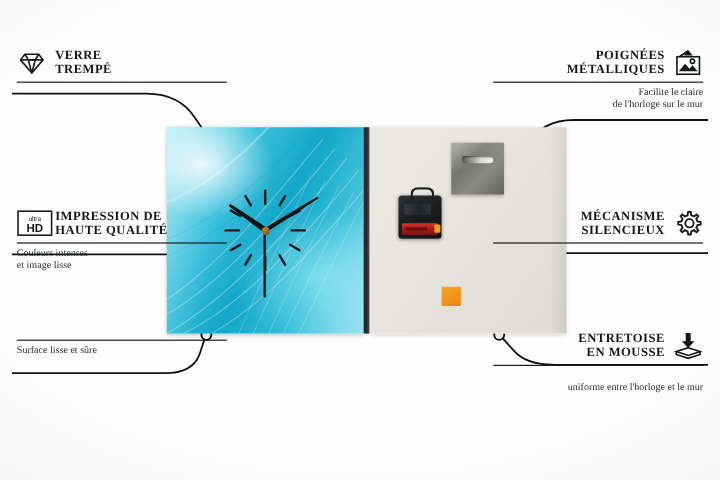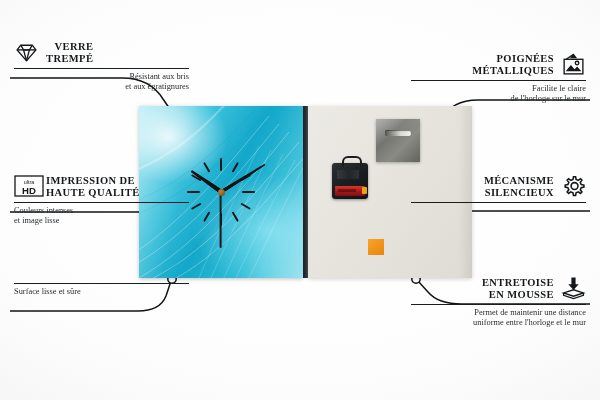--- a/index.html
+++ b/index.html
@@ -203,41 +203,37 @@
           <div class="plus"></div>
         </div>
       </div>
 
       <div class="foam">
         <div class="sh"></div>
       </div>
     </div>
   </div>
 
-  <div class="callout left" style="left:14px;top:40px;text-align:right;">
+  <div class="callout left" style="left:14px;top:40px;">
     <div class="chead">
       <span class="ico">
         <svg viewBox="0 0 24 24" width="25" height="25" fill="none" stroke="#15181a" stroke-width="1.3">
           <path d="M3 9.5 L6.5 5 H17.5 L21 9.5 L12 20 Z"></path>
           <path d="M3 9.5 H21"></path>
             <path d="M6.5 5 L9.2 9.5 L12 20"></path>
             <path d="M17.5 5 L14.8 9.5 L12 20"></path>
           <path d="M9.2 9.5 H14.8"></path>
         </svg>
       </span>
       <span class="ctitle">
         <span>VERRE</span><br>
         <span>TREMPÉ</span>
       </span>
     </div>
     <div class="rule"></div>
-    <div class="csub">
-      <span>Résistant aux bris</span><br>
-      <span>et aux égratignures</span>
-    </div>
   </div>
 
   <div class="callout left" style="left:14px;top:174px;">
     <div class="chead">
       <span class="ico">
         <svg viewBox="0 0 30 24" width="30" height="24">
           <rect x="1" y="2" width="28" height="20" fill="none" stroke="#15181a" stroke-width="1.3"></rect>
           <text x="15" y="10" text-anchor="middle" font-family="Liberation Sans, sans-serif" font-size="5.4" fill="#15181a">ultra</text>
           <text x="15" y="19.5" text-anchor="middle" font-family="Liberation Sans, sans-serif" font-size="9.6" font-weight="bold" fill="#15181a">HD</text>
         </svg>
@@ -254,21 +250,21 @@
     </div>
   </div>
 
   <div class="callout left" style="left:14px;top:280px;">
     <div class="rule"></div>
     <div class="csub">
       <span>Surface lisse et sûre</span>
     </div>
   </div>
 
-  <div class="callout right" style="left:411px;top:40px;margin-top:12px;">
+  <div class="callout right" style="left:411px;top:40px;">
     <div class="chead">
       <span class="ico">
         <svg viewBox="0 0 24 24" width="25" height="25" fill="none" stroke="#15181a" stroke-width="1.3">
           <path d="M12 1.5 L15.5 6 H8.5 Z" fill="#15181a" stroke="none"></path>
           <path d="M12 2.2 L5 7"></path>
           <rect x="3" y="7" width="18" height="14"></rect>
           <path d="M4.5 18.5 L9.5 12.5 L13 16.5 L15.5 13.8 L19.5 18.5 Z" fill="#15181a" stroke="none"></path>
           <circle cx="15.4" cy="10.6" r="1.7"></circle>
         </svg>
       </span>
@@ -312,18 +308,18 @@
           <path d="M2.5 16.3 V18.6 L12 21.7 L21.5 18.6 V16.3"></path>
         </svg>
       </span>
       <span class="ctitle">
         <span>ENTRETOISE</span><br>
         <span>EN MOUSSE</span>
       </span>
     </div>
     <div class="rule"></div>
     <div class="csub">
-      <span>Permet de maintenir une distance</span><br>
+      <br>
       <span>uniforme entre l'horloge et le mur</span>
     </div>
   </div>
 
 </div>
 
 </body></html>

